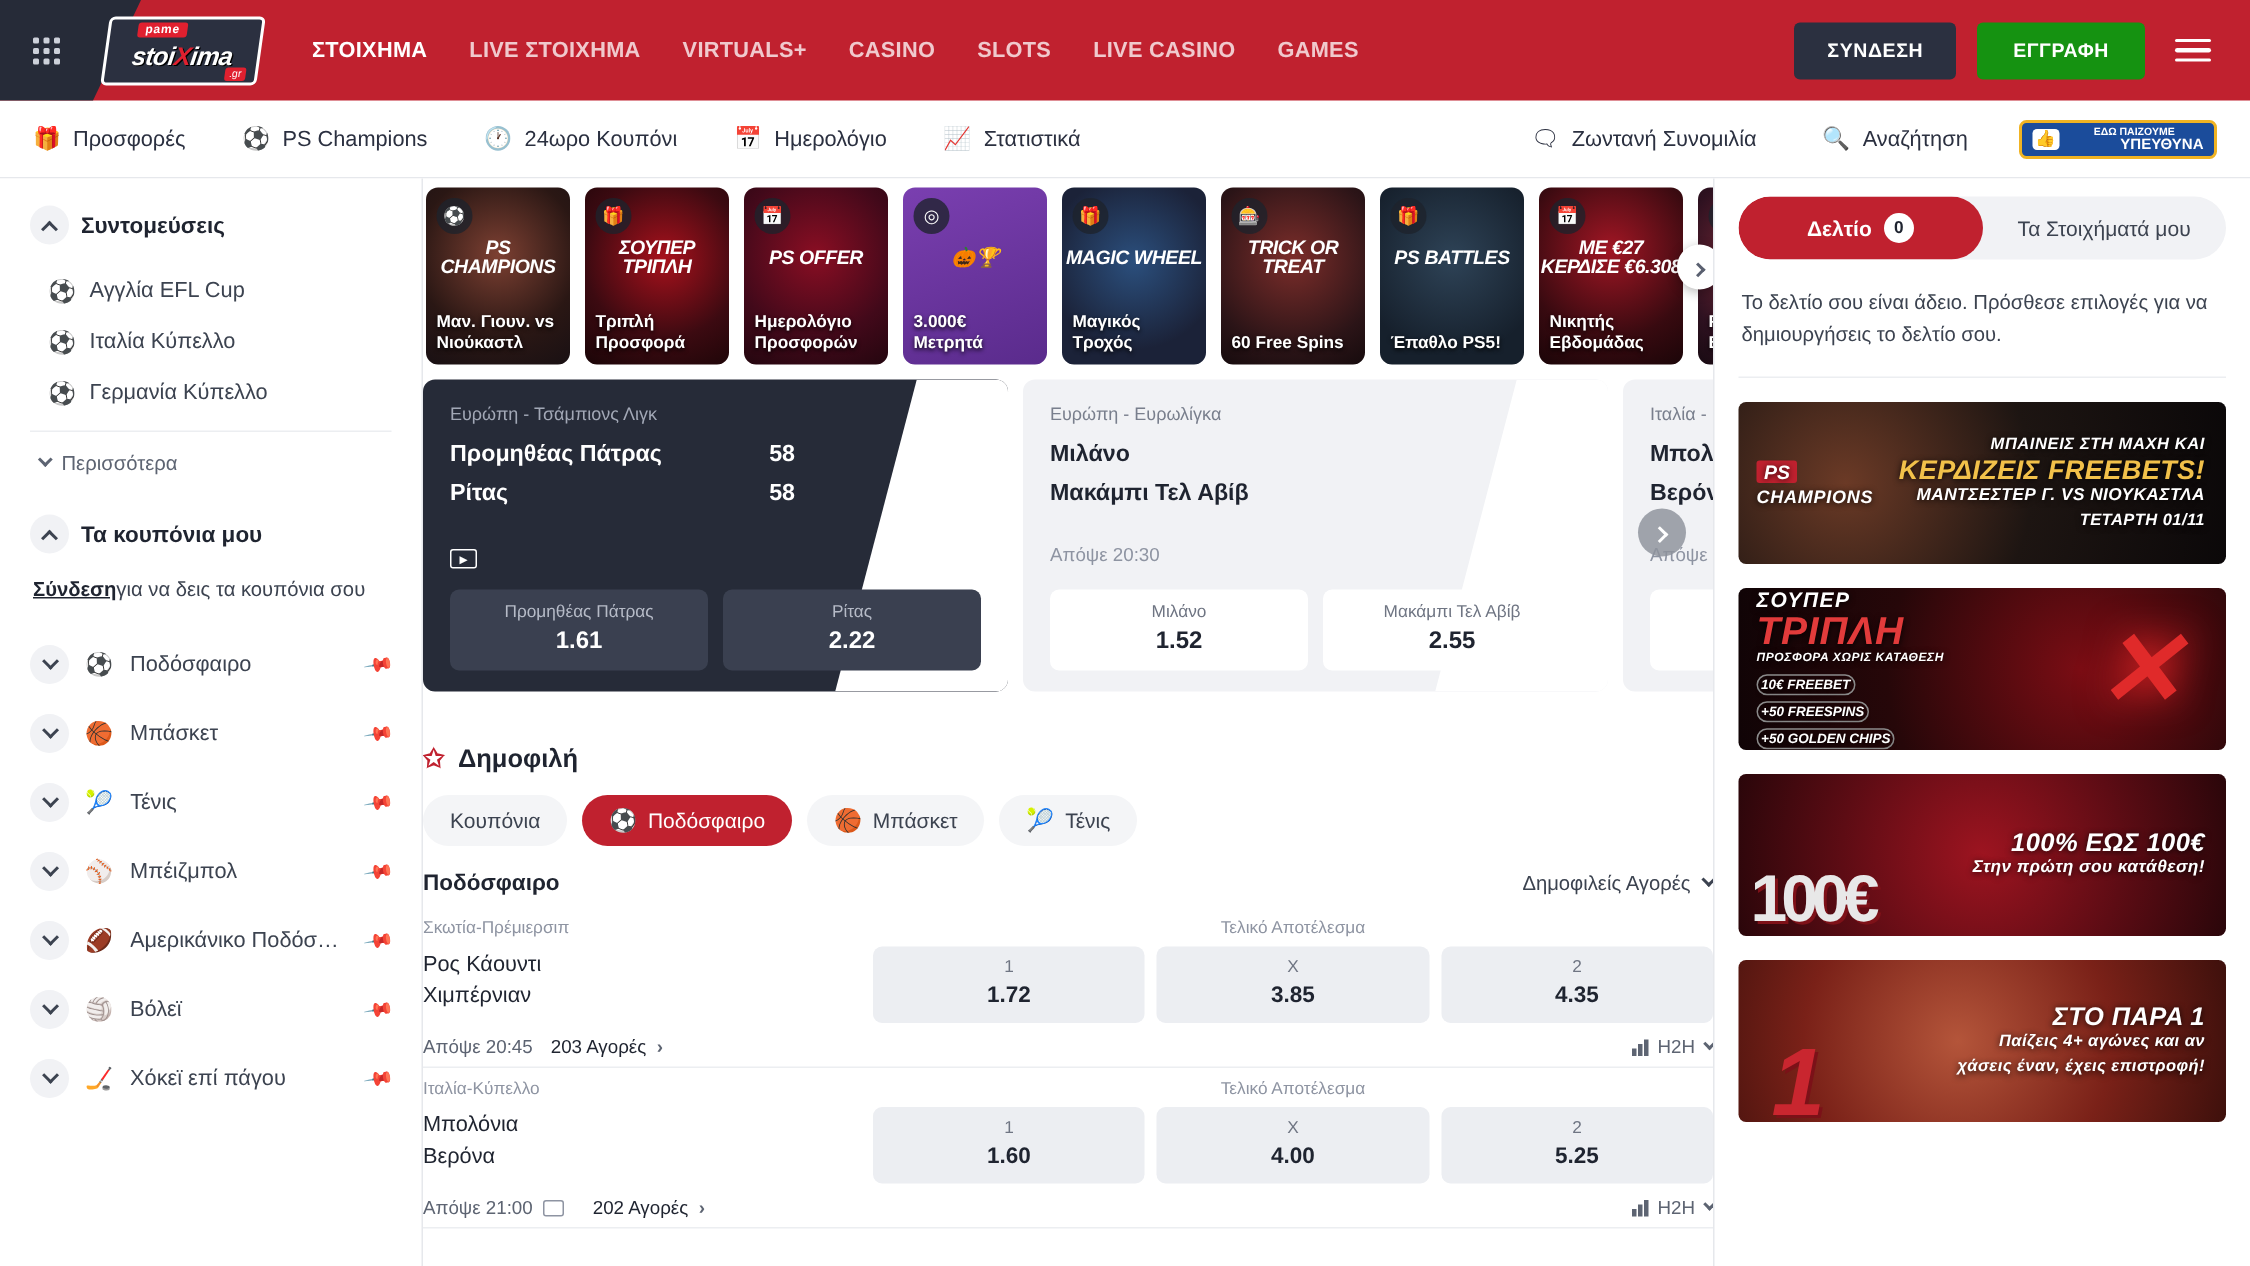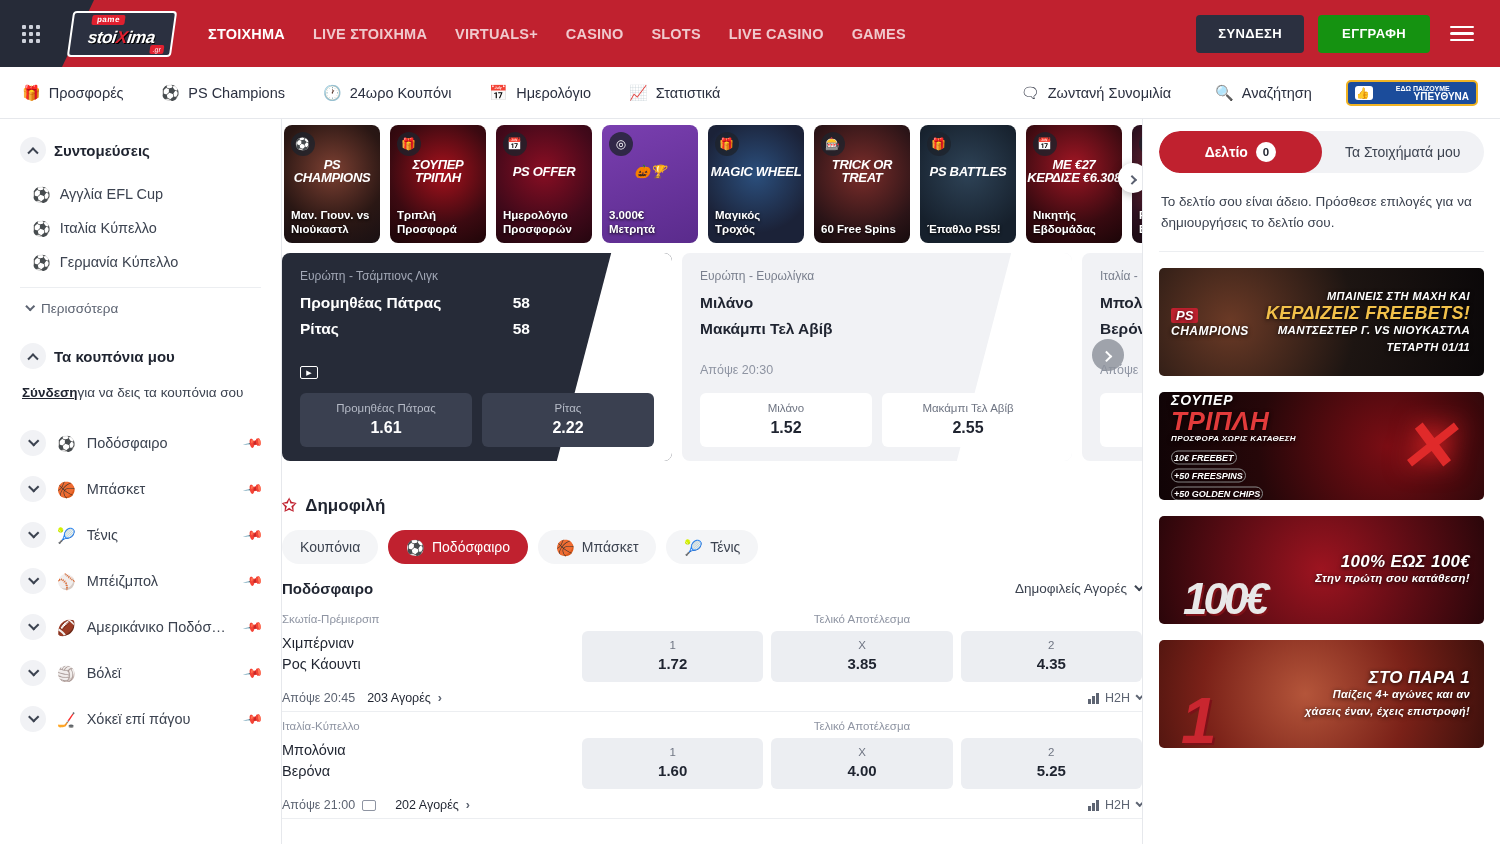--- a/index.html
+++ b/index.html
@@ -366,22 +366,22 @@
   .b-left {
     position: absolute; left: 12px; top: 50%; transform: translateY(-50%);
     text-align: left; font-style: italic; font-weight: bold;
     text-shadow: 0 1px 4px rgba(0,0,0,.85);
   }
   .b-left .s1 { font-size: 14px; letter-spacing: 1px; }
   .b-left .s2 { font-size: 26px; color: #e23b3b; letter-spacing: .5px; line-height: 26px; }
   .b-left .s3 { font-size: 8px; letter-spacing: .4px; margin-bottom: 4px; }
   .chip { border: 1.5px solid #8d8d8d; border-radius: 12px; font-size: 9px;
     padding: 1px 2px; margin-top: 3px; display: inline-block; }
-  .b3-num { position: absolute; left: 24px; bottom: -4px; font-size: 60px;
-    font-weight: bold; font-style: italic; color: #d22a34;
+  .b3-num { position: absolute; left: 8px; bottom: -4px; font-size: 60px;
+    font-weight: bold; color: #d22a34;
     text-shadow: 2px 2px 0 #7e1118; letter-spacing: -4px; }
   .b3-num span { color: #e8e8e8; font-size: 44px; }
   .b4-num { position: absolute; left: 22px; bottom: -10px; font-size: 64px;
     font-weight: bold; font-style: italic; color: #c9262f; text-shadow: 2px 2px 0 #7b1118; }
 </style>
 </head>
 <body>
 
 <div class="topbar">
   <div class="topbar-left-dark"></div>
@@ -709,22 +709,22 @@
       <span class="markets-sel">
         <span>Δημοφιλείς Αγορές</span>
         <i class="chev down"></i>
       </span>
     </div>
 
     <div class="evrow">
       <div class="evtop">
         <div class="evleft">
           <div class="ev-league">Σκωτία-Πρέμιερσιπ</div>
+          <div class="ev-team">Ρος Κάουντι</div>
           <div class="ev-team">Χιμπέρνιαν</div>
-          <div class="ev-team">Ρος Κάουντι</div>
         </div>
         <div class="ev-markets">
           <div class="ev-mlabel">Τελικό Αποτέλεσμα</div>
           <div class="ev-odds">
             <div class="ev-odd">
               <div class="k">1</div>
               <div class="v">1.72</div>
             </div>
             <div class="ev-odd">
               <div class="k">X</div>

